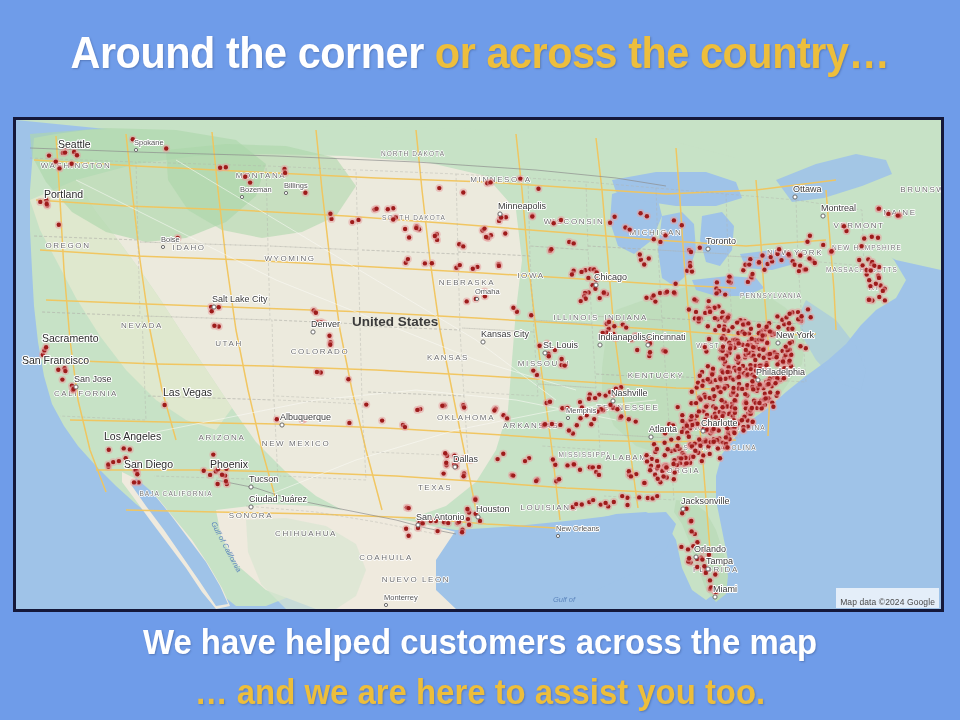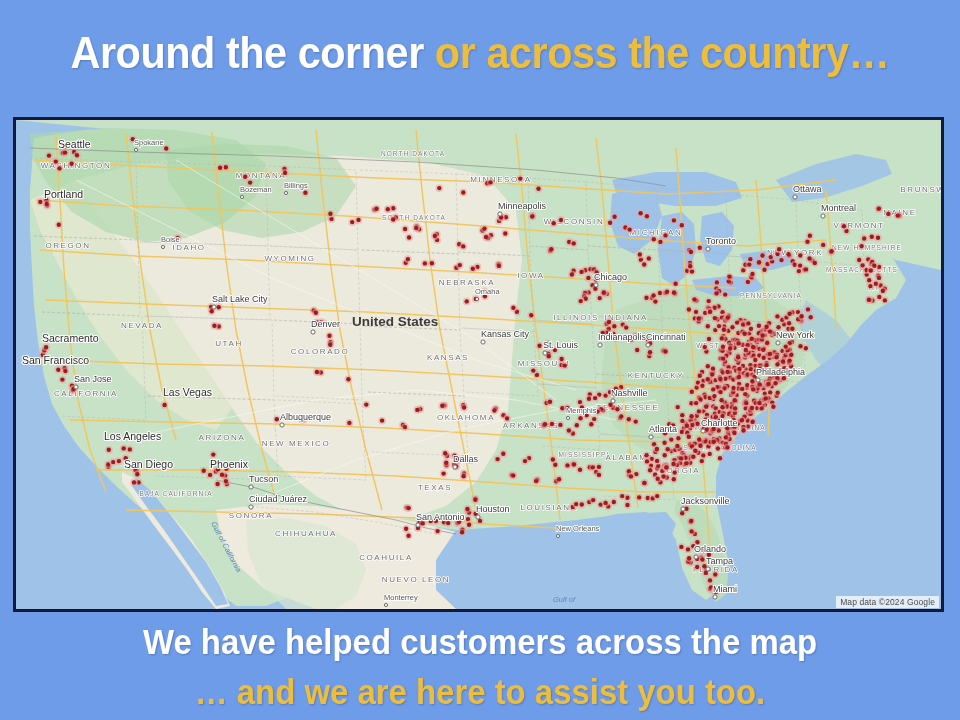--- a/index.html
+++ b/index.html
@@ -41,21 +41,21 @@
     box-sizing:border-box;
     overflow:hidden;
     background:#a7cdf2;
   }
   #map-canvas{position:absolute;left:0;top:0;width:925px;height:489px;}
   #map-canvas svg{display:block;}
   #attrib{
     position:absolute;right:2px;bottom:1px;
     font-size:8.5px;color:#4a4a4a;
     background:rgba(255,255,255,.72);
-    padding:1px 4px 1px 4px;
+    padding:9px 4px 1px 4px;
     font-family:"Liberation Sans","DejaVu Sans",sans-serif;
     letter-spacing:0.1px;
     white-space:nowrap;
   }
   
   .lbl-country{font-size:13.5px;font-weight:bold;fill:#3c3c3c;font-family:"Liberation Sans",sans-serif;}
   .lbl-city-big{font-size:10.5px;fill:#2b2b2b;font-family:"Liberation Sans",sans-serif;
       paint-order:stroke;stroke:#ffffff;stroke-width:2.2px;stroke-linejoin:round;}
   .lbl-city{font-size:9px;fill:#3a3a3a;font-family:"Liberation Sans",sans-serif;
       paint-order:stroke;stroke:#ffffff;stroke-width:2px;stroke-linejoin:round;}

